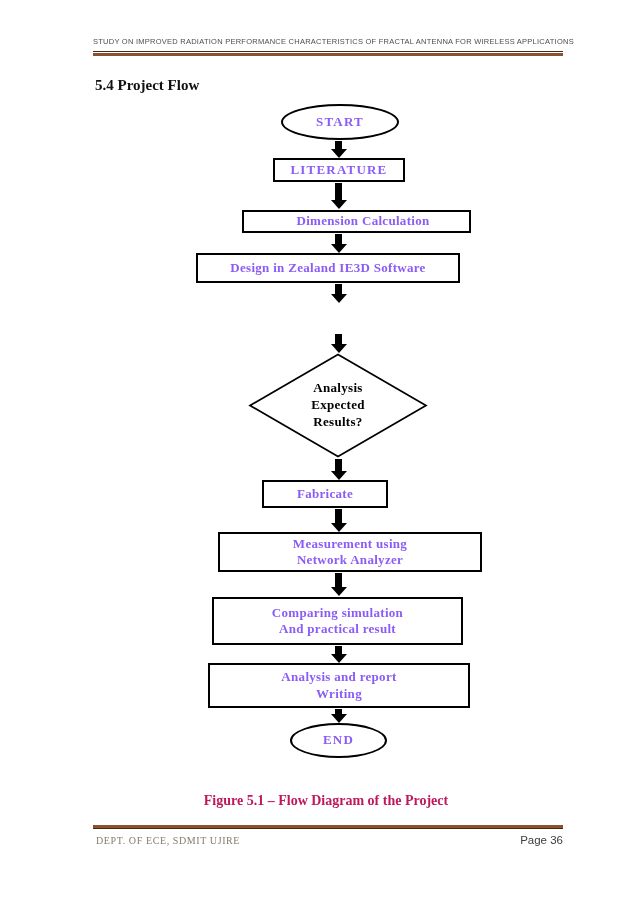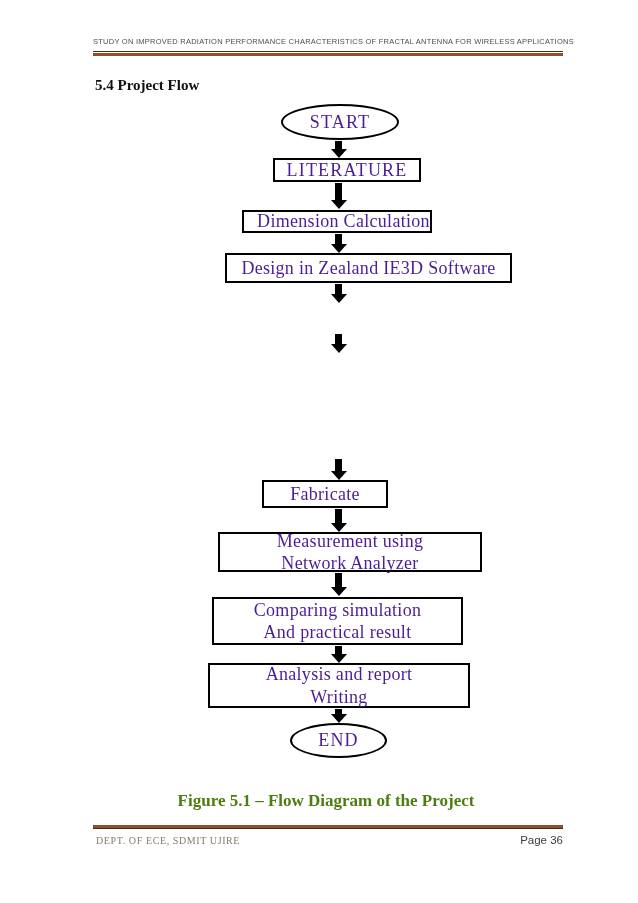--- a/index.html
+++ b/index.html
@@ -39,24 +39,24 @@
   .flowchart { position:absolute; inset:0; }
   .node {
     position:absolute;
     display:flex; align-items:center; justify-content:center;
     text-align:center;
     background:#ffffff;
     border:2px solid #000000;
     color:#000000;
   }
   .node-label {
-    font-weight:normal; font-size:18px; line-height:1.25;
+    font-weight:bold; font-size:13px; line-height:1.25;
     letter-spacing:0.3px;
     white-space:pre-line;
-    color:#4c1d95;
+    color:#8b5cf6;
   }
   .caps .node-label { letter-spacing:1.2px; }
   .terminator { border-radius:50%; }
 
   .decision { position:absolute; background:transparent; }
   .decision-shape { position:absolute; inset:0; width:100%; height:100%; }
   .decision-label {
     position:absolute; inset:0;
     display:flex; align-items:center; justify-content:center;
     text-align:center;
@@ -73,22 +73,22 @@
     display:block; width:0; height:0;
     border-left:8.5px solid transparent;
     border-right:8.5px solid transparent;
     border-top:9px solid #000000;
   }
 
   
   .figure-caption {
     position:absolute; left:170px; top:791px; width:312px;
     text-align:center;
-    font-weight:bold; font-size:17px; line-height:20px;
-    color:#4d7c0f;
+    font-weight:bold; font-size:14px; line-height:20px;
+    color:#be185d;
   }
 
   
   .hrule-footer { top:825px; }
   .footer-row {
     position:absolute; left:93px; top:834px; width:470px;
     display:flex; justify-content:space-between; align-items:baseline;
   }
   .footer-left {
     padding-left:3px;
@@ -119,53 +119,61 @@
 
     <div class="node terminator caps" style="left:281px;top:104px;width:118px;height:36px;">
       <span class="node-label">START</span>
     </div>
 
     <div class="arrow" style="top:141px;height:17px;">
       <span class="arrow-stem"></span>
       <span class="arrow-head"></span>
     </div>
 
-    <div class="node caps" style="left:273px;top:158px;width:148px;height:24px;">
+    <div class="node caps" style="left:273px;top:158px;width:132px;height:24px;">
       <span class="node-label">LITERATURE</span>
     </div>
 
     <div class="arrow" style="top:183px;height:26px;">
       <span class="arrow-stem"></span>
       <span class="arrow-head"></span>
     </div>
 
-    <div class="node" style="left:242px;top:210px;width:190px;height:23px;padding-left:13px;">
+    <div class="node" style="left:242px;top:210px;width:229px;height:23px;padding-left:13px;">
       <span class="node-label">Dimension Calculation</span>
     </div>
 
     <div class="arrow" style="top:234px;height:19px;">
       <span class="arrow-stem"></span>
       <span class="arrow-head"></span>
     </div>
 
-    <div class="node" style="left:225px;top:253px;width:287px;height:30px;">
+    <div class="node" style="left:196px;top:253px;width:264px;height:30px;">
       <span class="node-label">Design in Zealand IE3D Software</span>
     </div>
 
     <div class="arrow" style="top:284px;height:19px;">
       <span class="arrow-stem"></span>
       <span class="arrow-head"></span>
     </div>
 
 
     <div class="arrow" style="top:334px;height:19px;">
       <span class="arrow-stem"></span>
       <span class="arrow-head"></span>
     </div>
 
+    <div class="decision" style="left:248px;top:353px;width:180px;height:105px;">
+      <svg class="decision-shape" viewBox="0 0 180 105" preserveAspectRatio="none">
+        <polygon points="90,1.5 178,52.5 90,103.5 2,52.5" fill="#ffffff" stroke="#000000" stroke-width="1.7"></polygon>
+      </svg>
+      <span class="decision-label">Analysis
+Expected
+Results?</span>
+    </div>
 
     <div class="arrow" style="top:459px;height:21px;">
       <span class="arrow-stem"></span>
       <span class="arrow-head"></span>
     </div>
 
     <div class="node" style="left:262px;top:480px;width:126px;height:28px;">
       <span class="node-label">Fabricate</span>
     </div>
 

